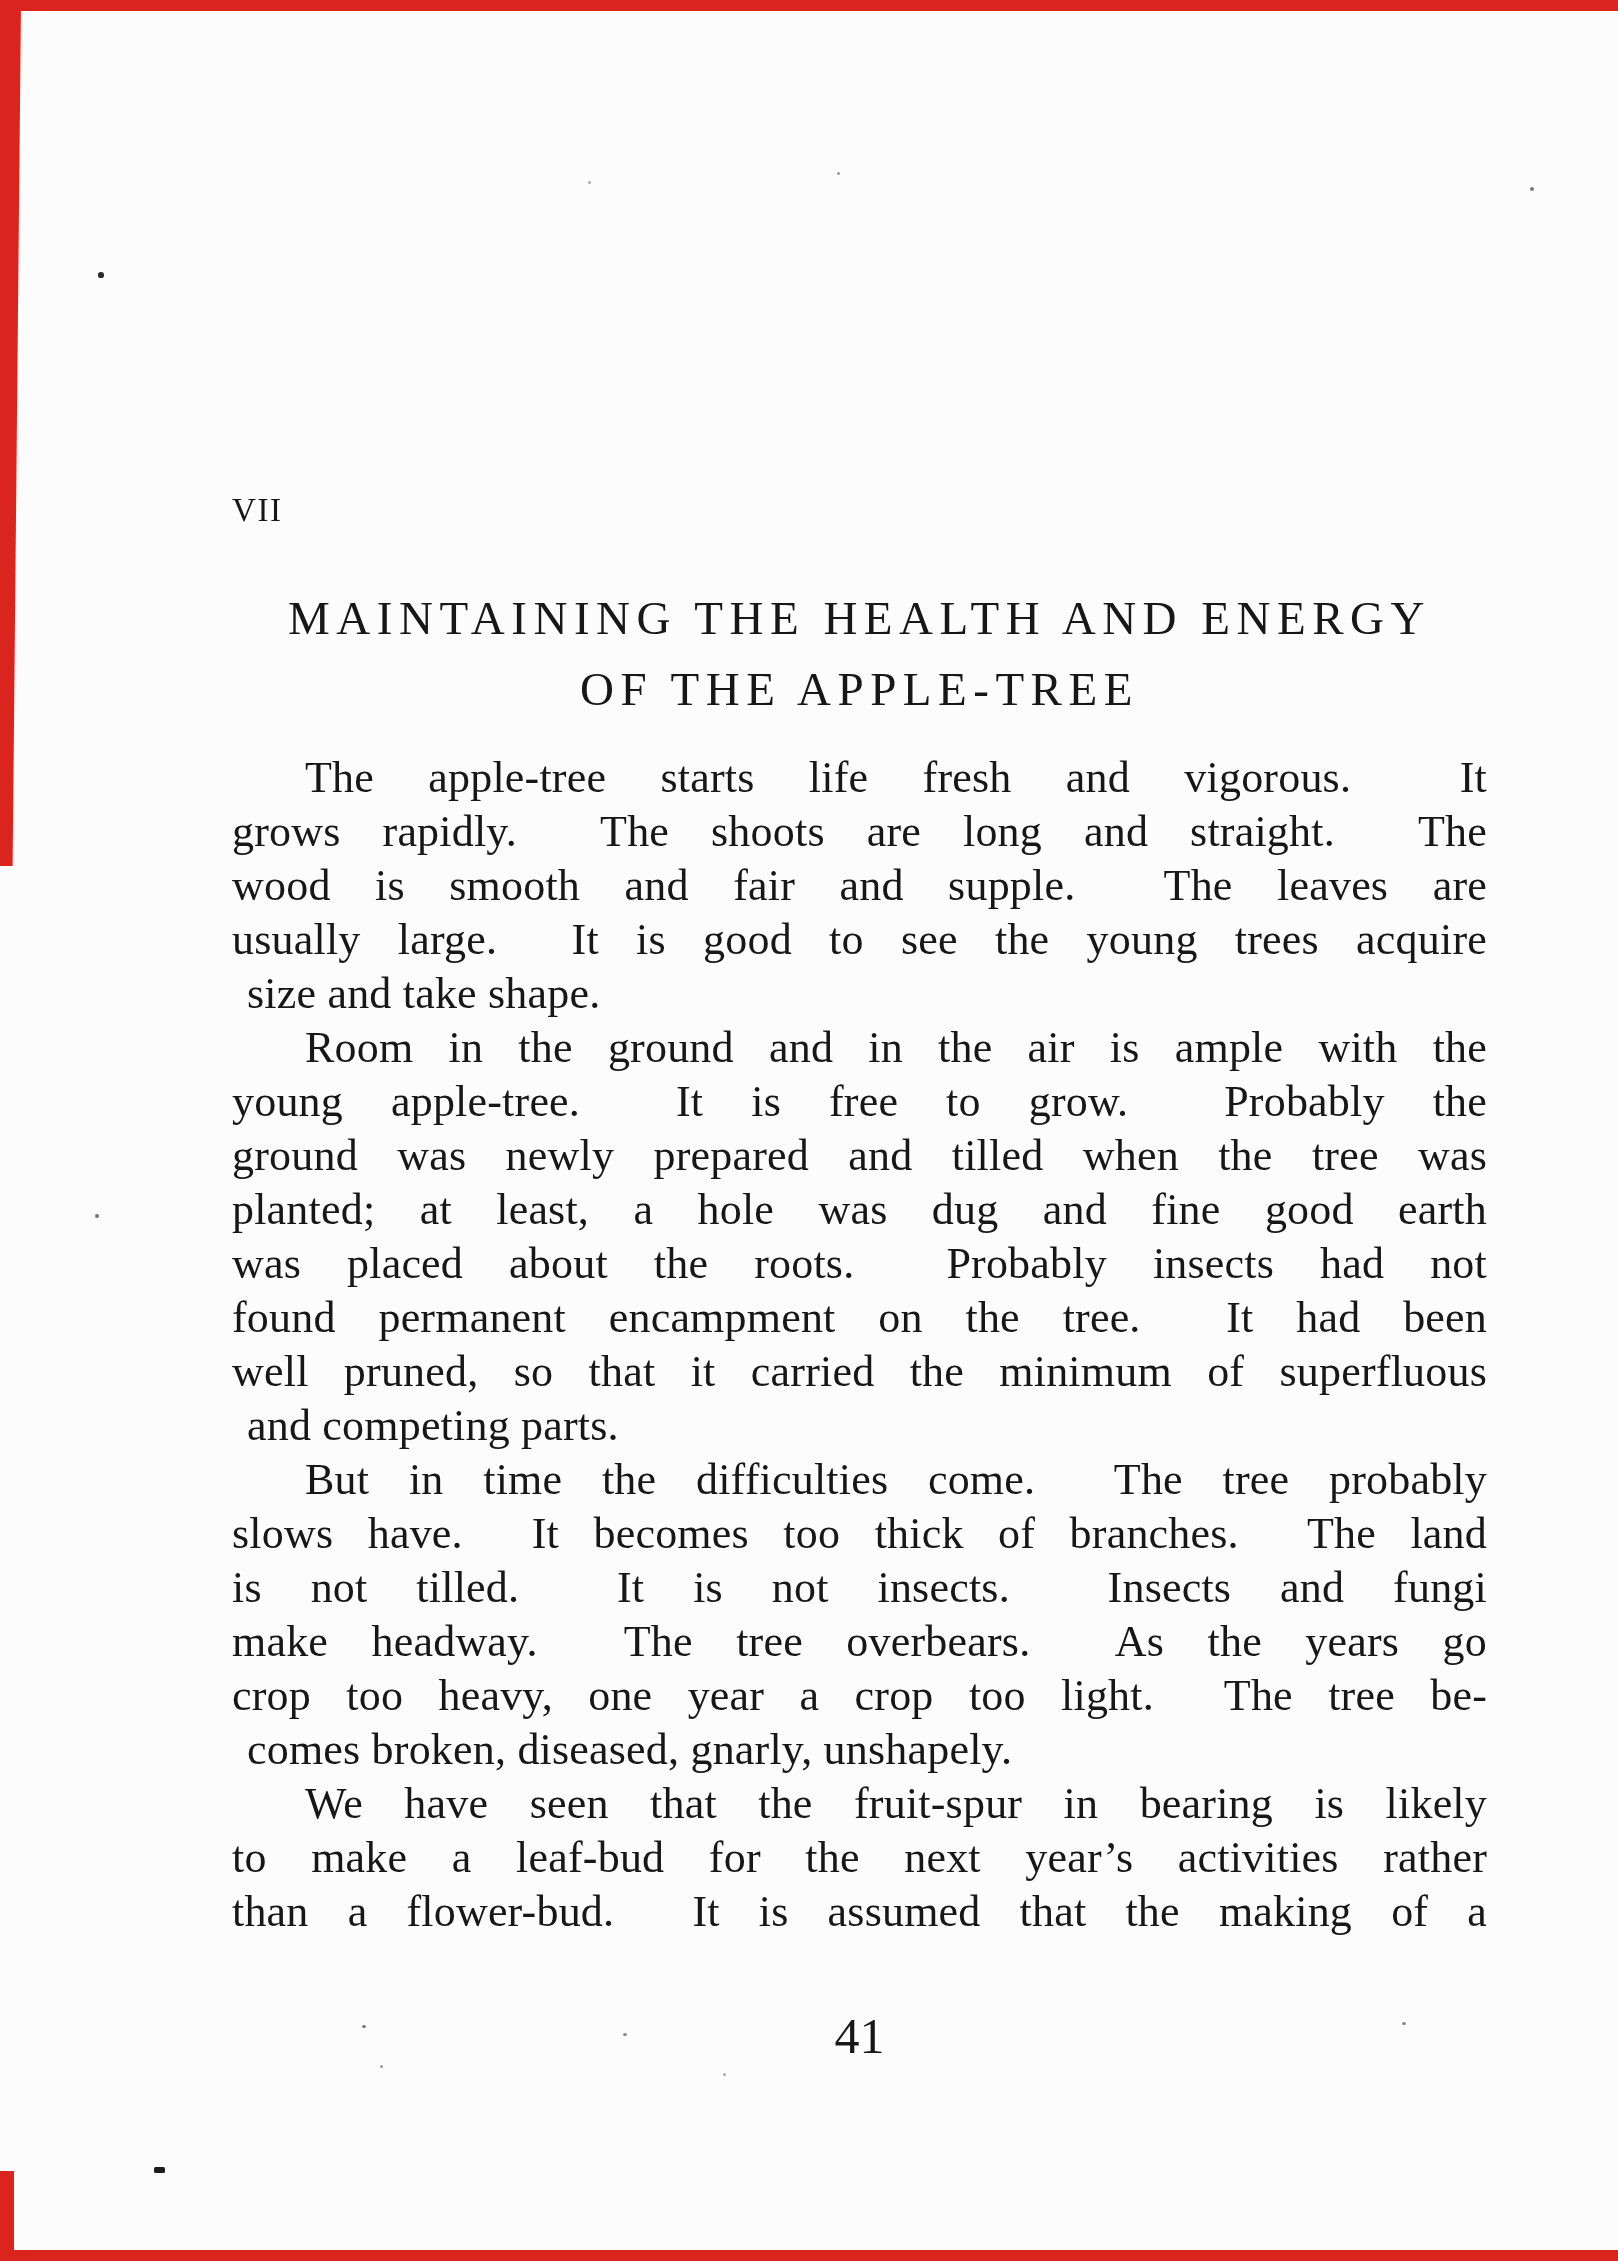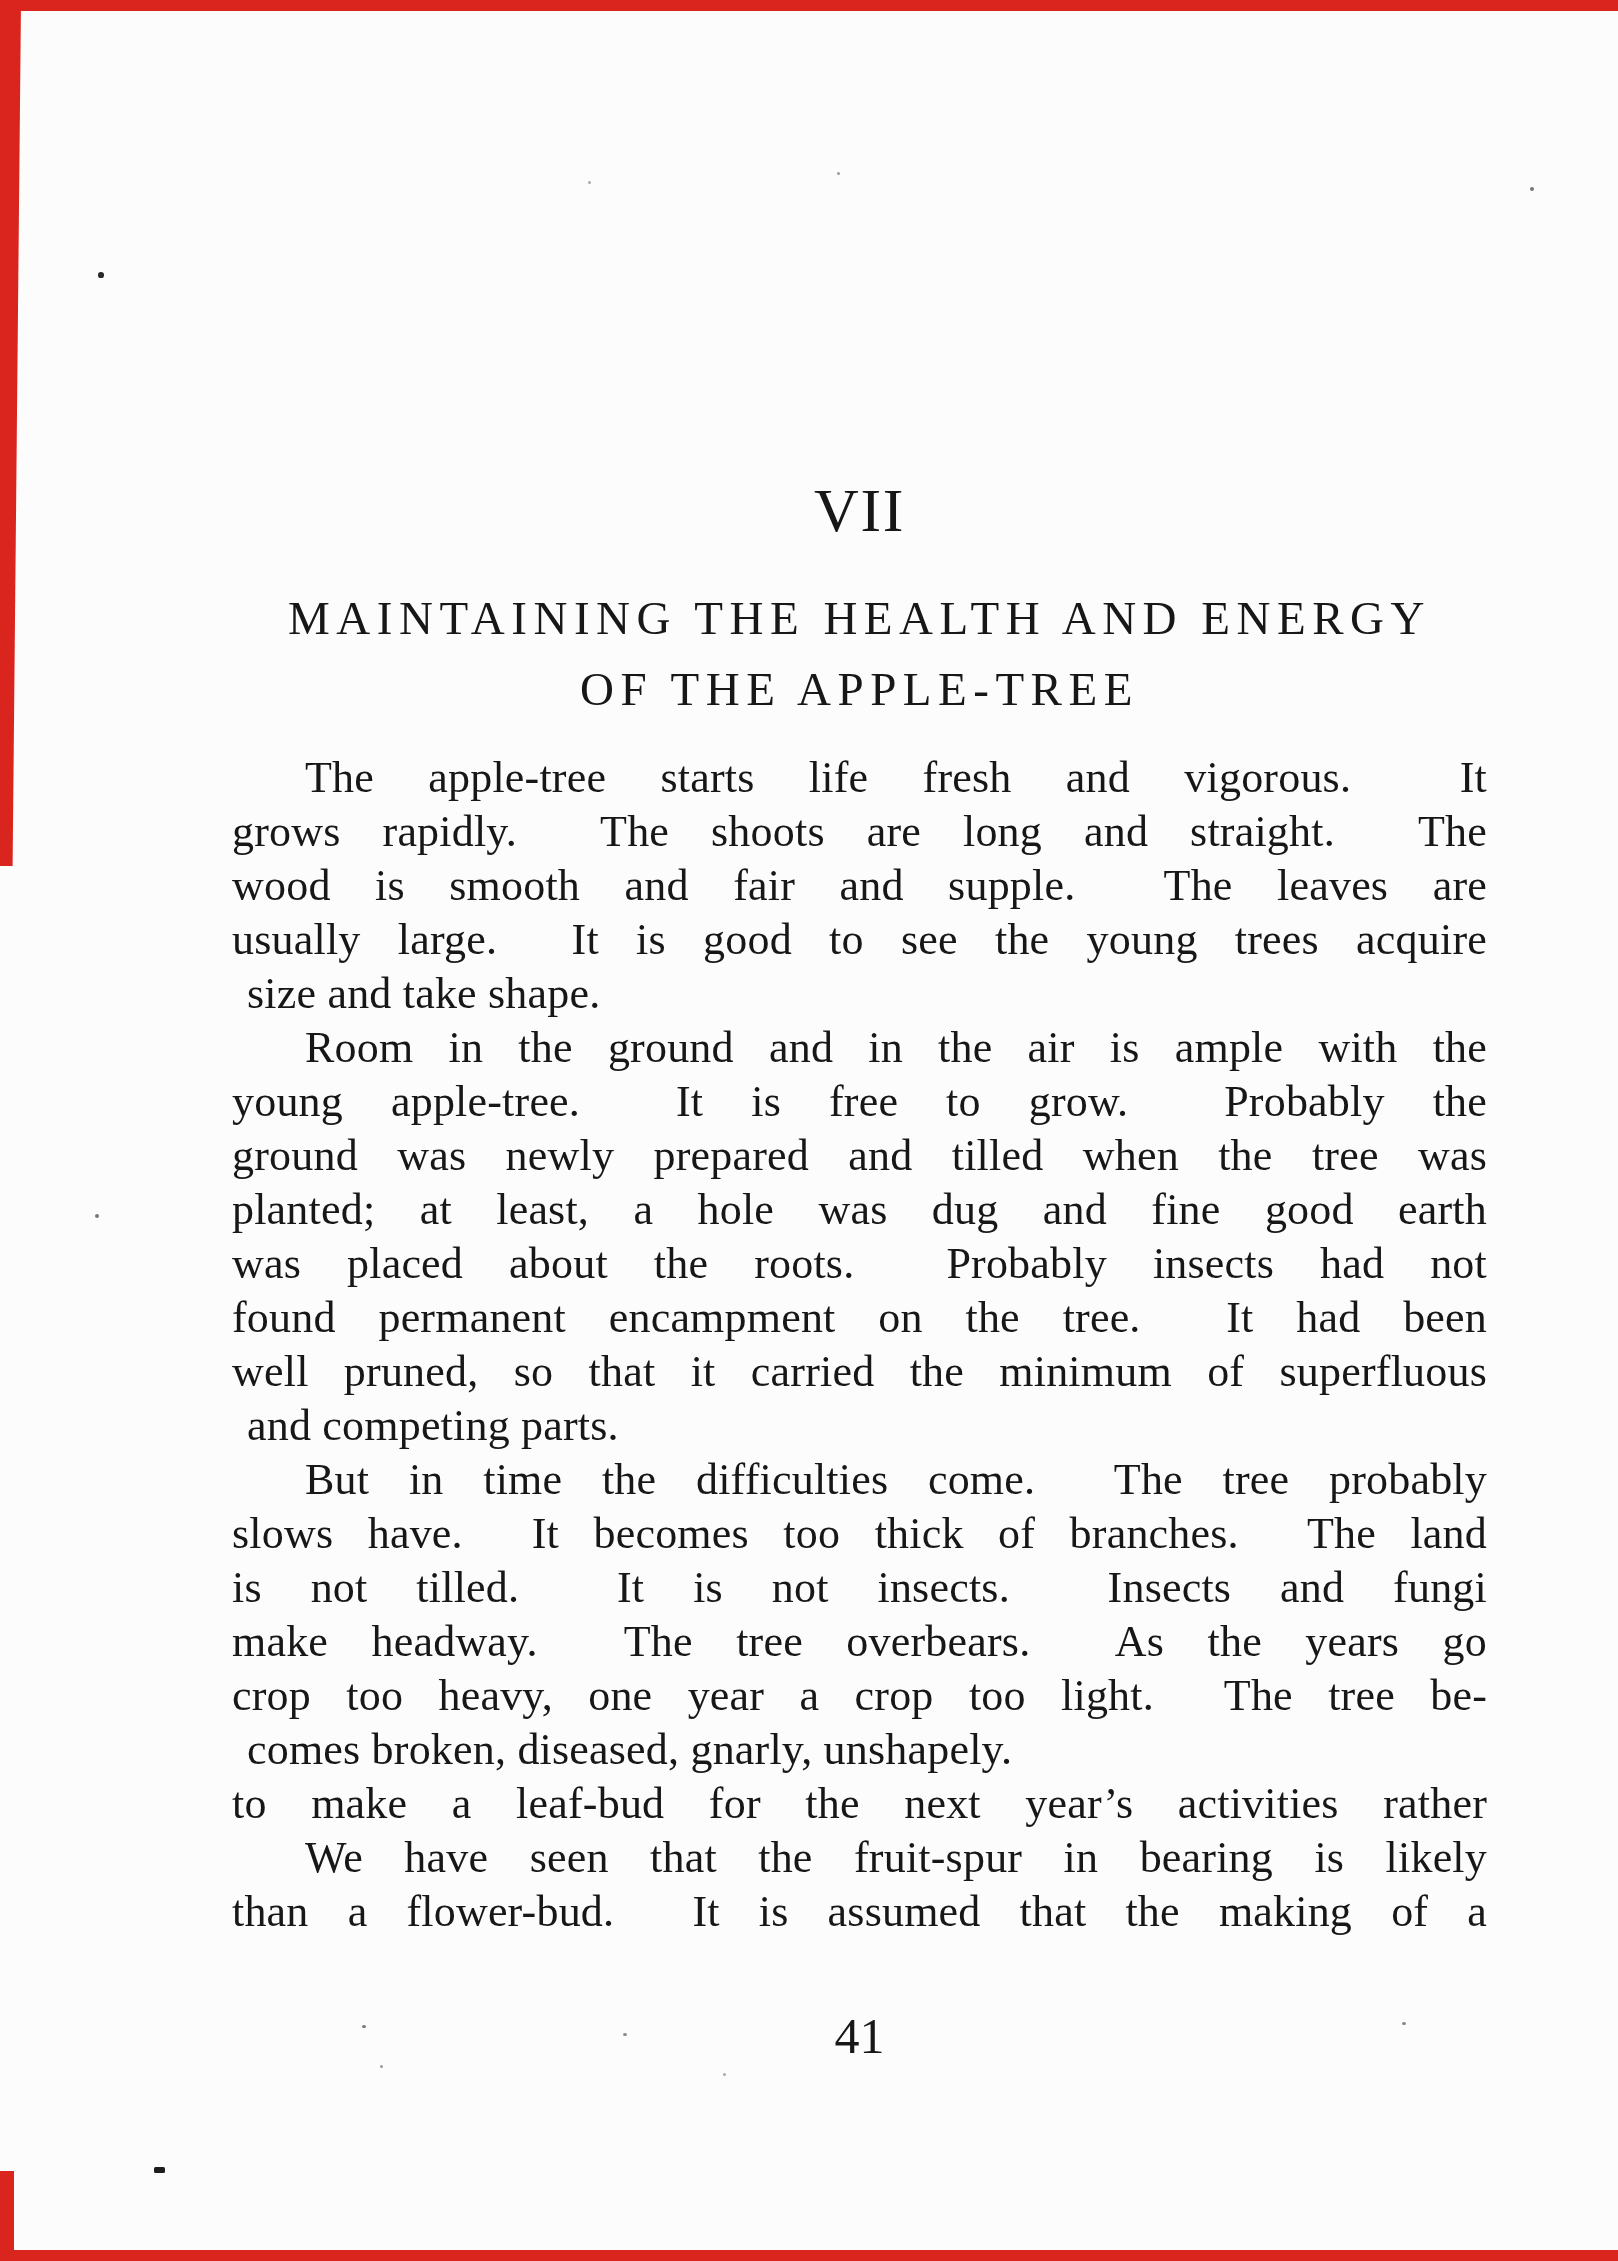--- a/index.html
+++ b/index.html
@@ -21,21 +21,21 @@
   .edge-left-bottom{ left: 0; top: 2171px; width: 13.8px;   height: 91px; }
   .edge-bottom     { left: 0; top: 2250px; width: 1619px; height: 11.3px; }
 
   
   .speck { position: absolute; border-radius: 50%; }
 
   .page { position: absolute; left: 232px; top: 0; width: 1255px; height: 2261px; }
 
   .chapter {
     position: absolute; top: 482px; left: 0; width: 100%;
-    text-align: center; font-size: 62px; line-height: 57px;
+    text-align: left; font-size: 33px; line-height: 57px;
     letter-spacing: 1.6px;
   }
   .title {
     position: absolute; top: 583px; left: 0; width: 100%; margin: 0;
     font-weight: normal; font-size: 47px; line-height: 71px;
     letter-spacing: 6.5px; text-align: center;
   }
   .bodytext {
     position: absolute; top: 751px; left: 0; width: 100%;
     font-size: 44px; line-height: 54px; letter-spacing: 0.2px;
@@ -105,22 +105,22 @@
       <div class="para">
         <div class="line jline indent">But in time the difficulties come.  The tree probably</div>
         <div class="line jline">slows have.  It becomes too thick of branches.  The land</div>
         <div class="line jline">is not tilled.  It is not insects.  Insects and fungi</div>
         <div class="line jline">make headway.  The tree overbears.  As the years go</div>
         <div class="line jline">crop too heavy, one year a crop too light.  The tree be-</div>
         <div class="line lline">comes broken, diseased, gnarly, unshapely.</div>
       </div>
 
       <div class="para">
+        <div class="line jline indent">We have seen that the fruit-spur in bearing is likely</div>
         <div class="line jline">to make a leaf-bud for the next year’s activities rather</div>
-        <div class="line jline indent">We have seen that the fruit-spur in bearing is likely</div>
         <div class="line jline">than a flower-bud.  It is assumed that the making of a</div>
       </div>
 
     </section>
 
     <div class="pagenum">41</div>
 
   </main>
 </div>
 

